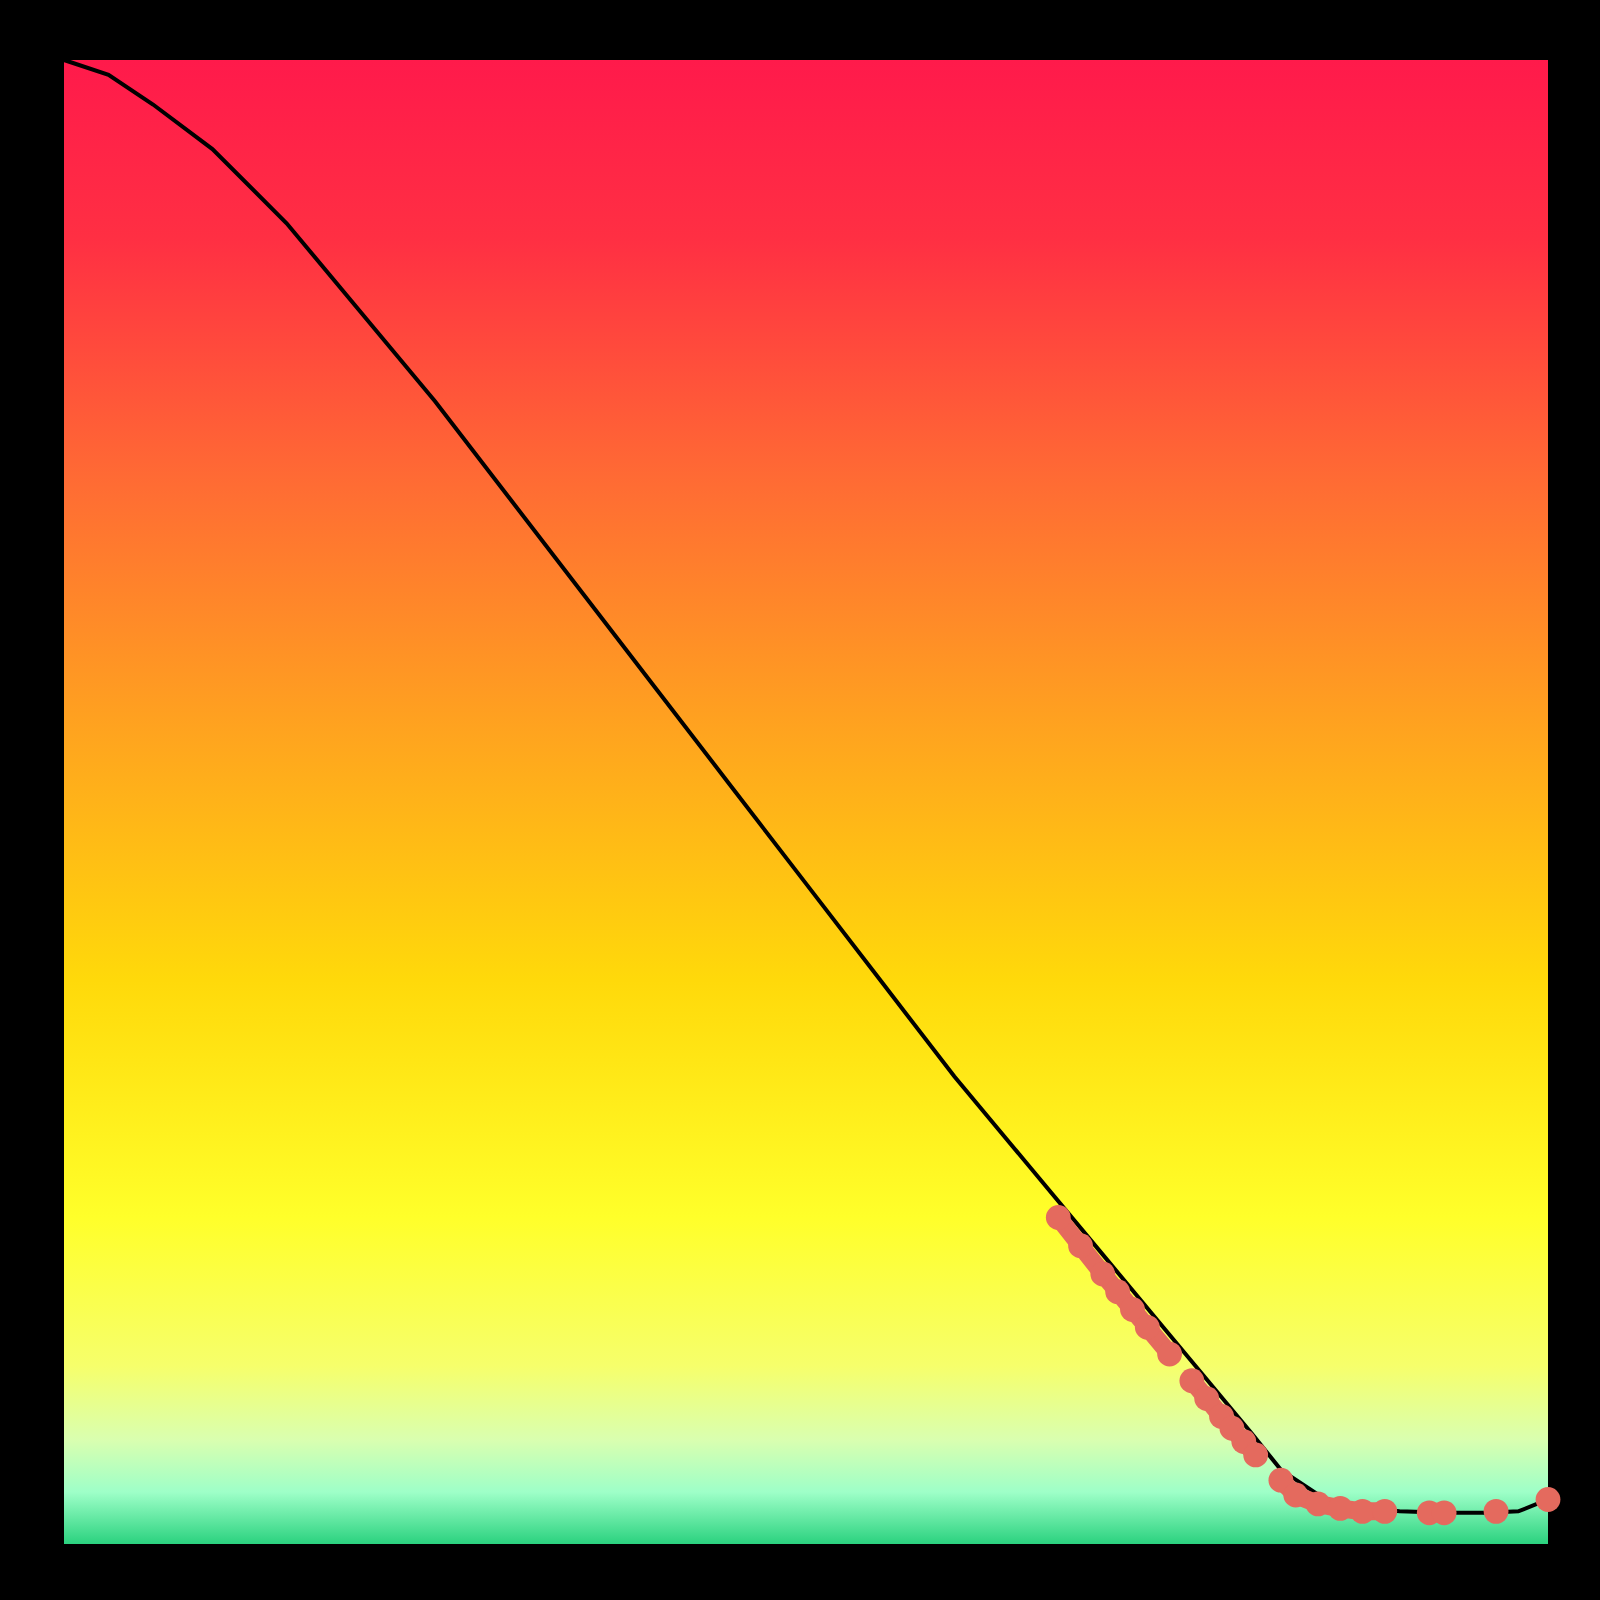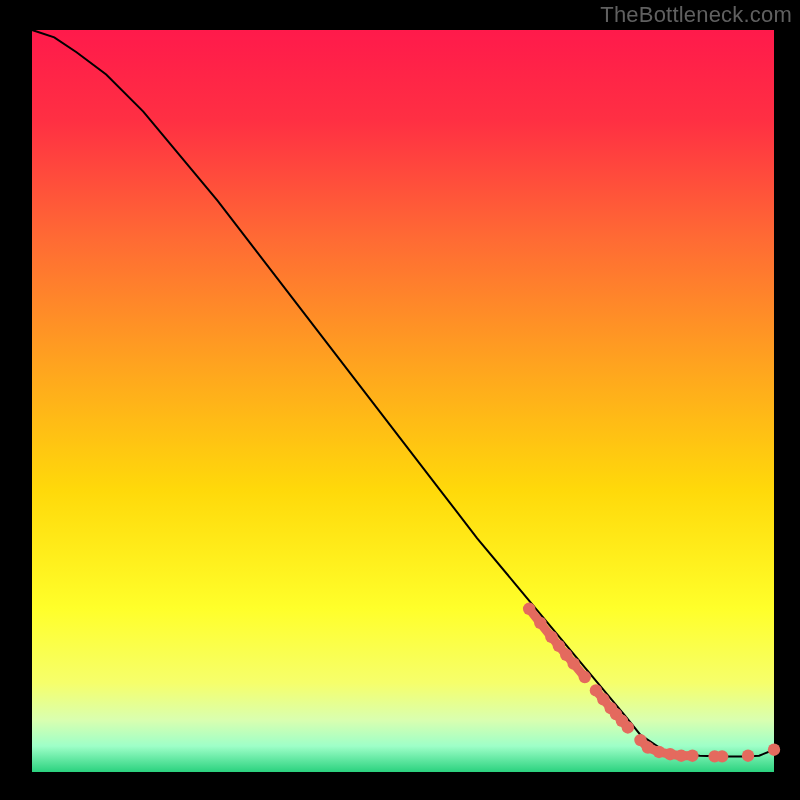--- a/index.html
+++ b/index.html
@@ -26,21 +26,20 @@
     font-weight: 500;
   }
   svg { display: block; }
   .curve { fill: none; stroke: #000; stroke-width: 2; }
   .dot { fill: #e46a5e; }
 </style>
 </head>
 <body>
 
 <div class="chart-frame">
-  <div class="watermark">TheBottleneck.com</div>
 
   <svg id="chart-svg" width="800" height="800" viewBox="0 0 800 800">
     <defs>
       <linearGradient id="bg-grad" x1="0" y1="0" x2="0" y2="1">
           <stop offset="0.00%" stop-color="#ff1a4b"></stop>
           <stop offset="12.00%" stop-color="#ff2f43"></stop>
           <stop offset="28.00%" stop-color="#ff6a34"></stop>
           <stop offset="45.00%" stop-color="#ffa31f"></stop>
           <stop offset="62.00%" stop-color="#ffd90a"></stop>
           <stop offset="78.00%" stop-color="#ffff2a"></stop>

